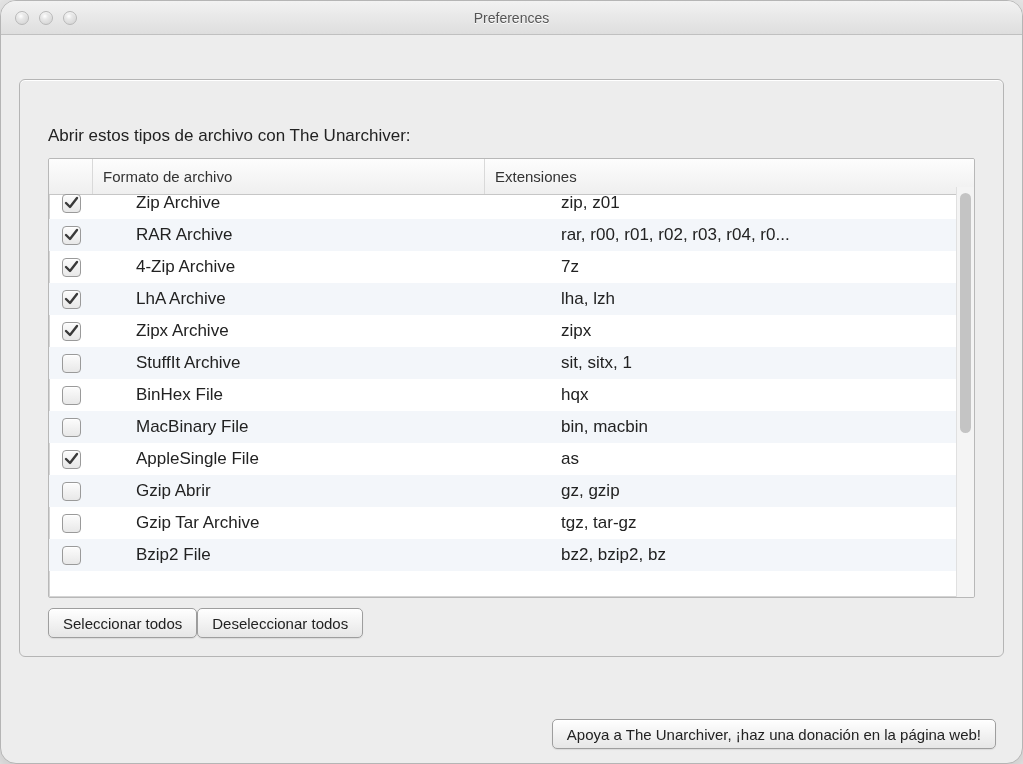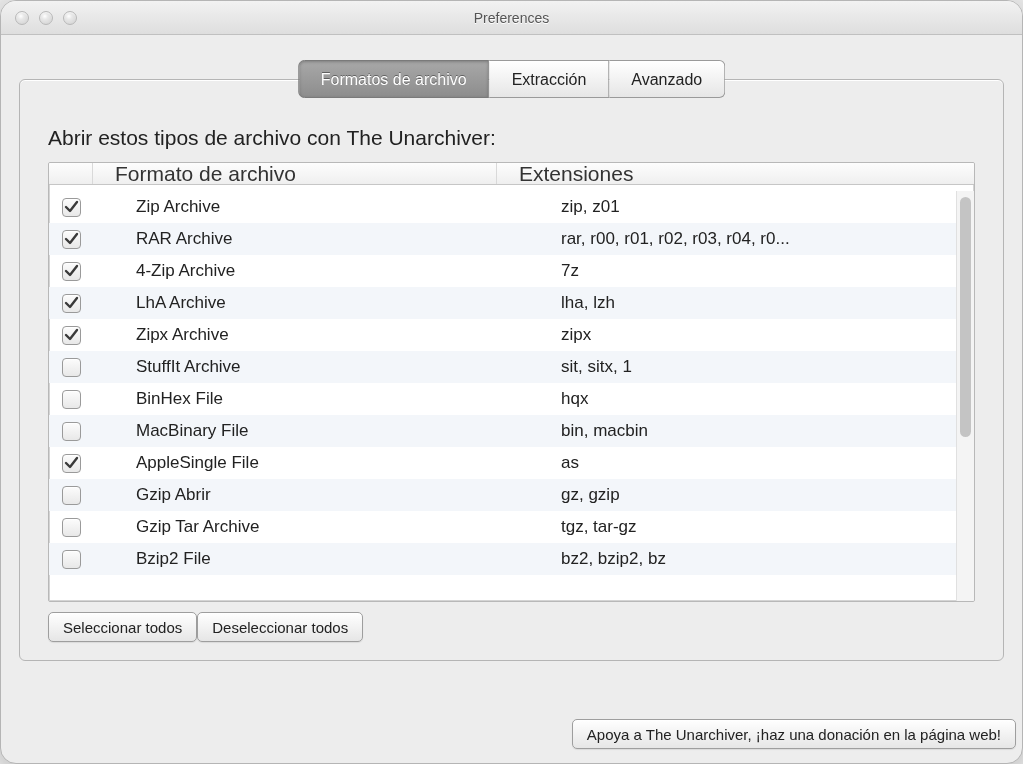--- a/index.html
+++ b/index.html
@@ -86,41 +86,40 @@
   .tab:first-child { border-top-left-radius: 6px; border-bottom-left-radius: 6px; }
   .tab:last-child { border-top-right-radius: 6px; border-bottom-right-radius: 6px; }
   .tab.active {
     background: linear-gradient(#a8a8a8, #8d8d8d);
     color: #fff;
     text-shadow: 0 -1px 0 rgba(0,0,0,0.4);
     border-color: #7a7a7a;
     box-shadow: inset 0 1px 3px rgba(0,0,0,0.25);
   }
   .intro {
-    font-size: 21px;
+    font-size: 17px;
     margin: 8px 0 12px 0;
   }
   .listframe {
     border: 1px solid #b8b8b8;
     border-radius: 2px;
     background: #fff;
     height: 440px;
     position: relative;
     overflow: hidden;
     box-shadow: 0 0 0 1px #d4d4d4 inset;
   }
   .cols {
     display: flex;
-    height: 22px;
+    height: 36px;
     background: linear-gradient(#fdfdfd, #efefef);
     border-bottom: 1px solid #c6c6c6;
-    font-size: 21px;
+    font-size: 15px;
     color: #333;
     align-items: center;
-    gap: 12px;
   }
   .col-check { width: 44px; border-right: 1px solid #d9d9d9; height: 100%; }
   .col-name { flex: 0 0 392px; padding-left: 10px; border-right: 1px solid #d9d9d9; height: 100%; display:flex; align-items:center; }
   .col-ext  { flex: 1; padding-left: 10px; height: 100%; display:flex; align-items:center; }
   .rows {
     position: absolute;
     top: 28px; bottom: 0; left: 0; right: 18px;
     overflow: hidden;
   }
   .row {
@@ -173,44 +172,39 @@
     background: linear-gradient(#ffffff, #e6e6e6);
     border: 1px solid #9e9e9e;
     border-radius: 5px;
     box-shadow: 0 1px 0 #fff inset, 0 1px 1px rgba(0,0,0,0.08);
     cursor: default;
     display:flex; align-items:center;
   }
   .footer-btn {
     position: absolute;
     bottom: 14px;
-    right: 6px;
+    right: 26px;
   }
 </style>
 </head>
 <body>
 
 <div class="window">
   <div class="titlebar">
     <div class="traffic">
       <div class="dot"></div>
       <div class="dot"></div>
       <div class="dot"></div>
     </div>
     <div class="title">Preferences</div>
   </div>
 
   <div class="content">
     <div class="panel">
 
-      <div class="tabbar" id="tabbar">
-          <div class="tab active">Formatos de archivo</div>
-          <div class="tab">Extracción</div>
-          <div class="tab">Avanzado</div>
-        </div>
 
       <div class="intro">Abrir estos tipos de archivo con The Unarchiver:</div>
 
       <div class="listframe">
         <div class="cols">
           <div class="col-check"></div>
           <div class="col-name">Formato de archivo</div>
           <div class="col-ext">Extensiones</div>
         </div>
         <div class="rows" id="rows">

